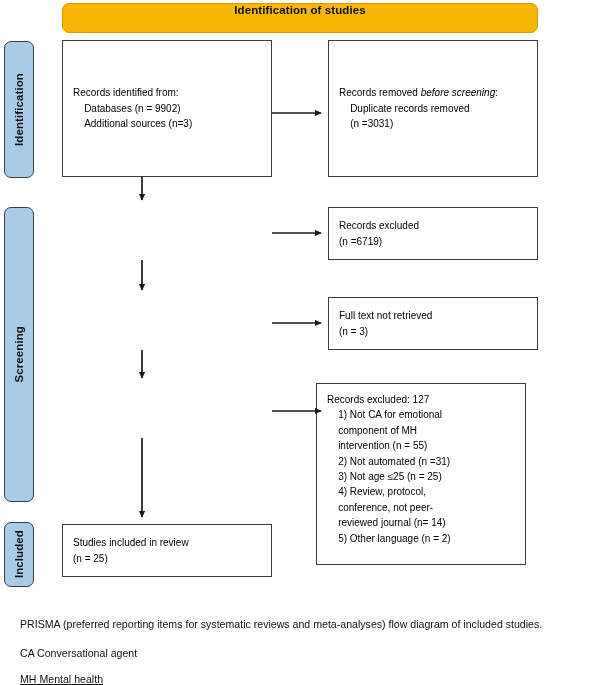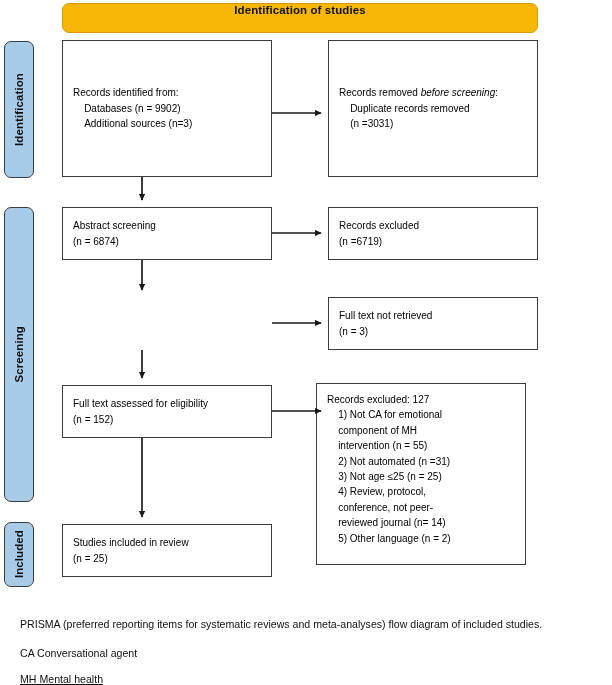--- a/index.html
+++ b/index.html
@@ -153,38 +153,30 @@
     Databases (n = 9902)
     Additional sources (n=3)</span>
   </div>
 
   <div class="flow-box vcenter" id="box-records-removed">
     <span class="box-text"><span>Records removed </span><span class="italic">before screening</span><span>:</span>
 <span>    Duplicate records removed
     (n =3031)</span></span>
   </div>
 
-  <div class="flow-box vcenter" id="box-abstract-screening">
-    <span class="box-text">Abstract screening
-(n = 6874)</span>
-  </div>
   <div class="flow-box vcenter" id="box-records-excluded">
     <span class="box-text">Records excluded
 (n =6719)</span>
   </div>
 
   <div class="flow-box vcenter" id="box-full-text-not-retr">
     <span class="box-text">Full text not retrieved
 (n = 3)</span>
   </div>
 
-  <div class="flow-box vcenter" id="box-full-text-assessed">
-    <span class="box-text">Full text assessed for eligibility
-(n = 152)</span>
-  </div>
   <div class="flow-box" id="box-records-excluded-2">
     <span class="box-text">Records excluded: 127
     1) Not CA for emotional
     component of MH
     intervention (n = 55)
     2) Not automated (n =31)
     3) Not age ≤25 (n = 25)
     4) Review, protocol,
     conference, not peer-
     reviewed journal (n= 14)

